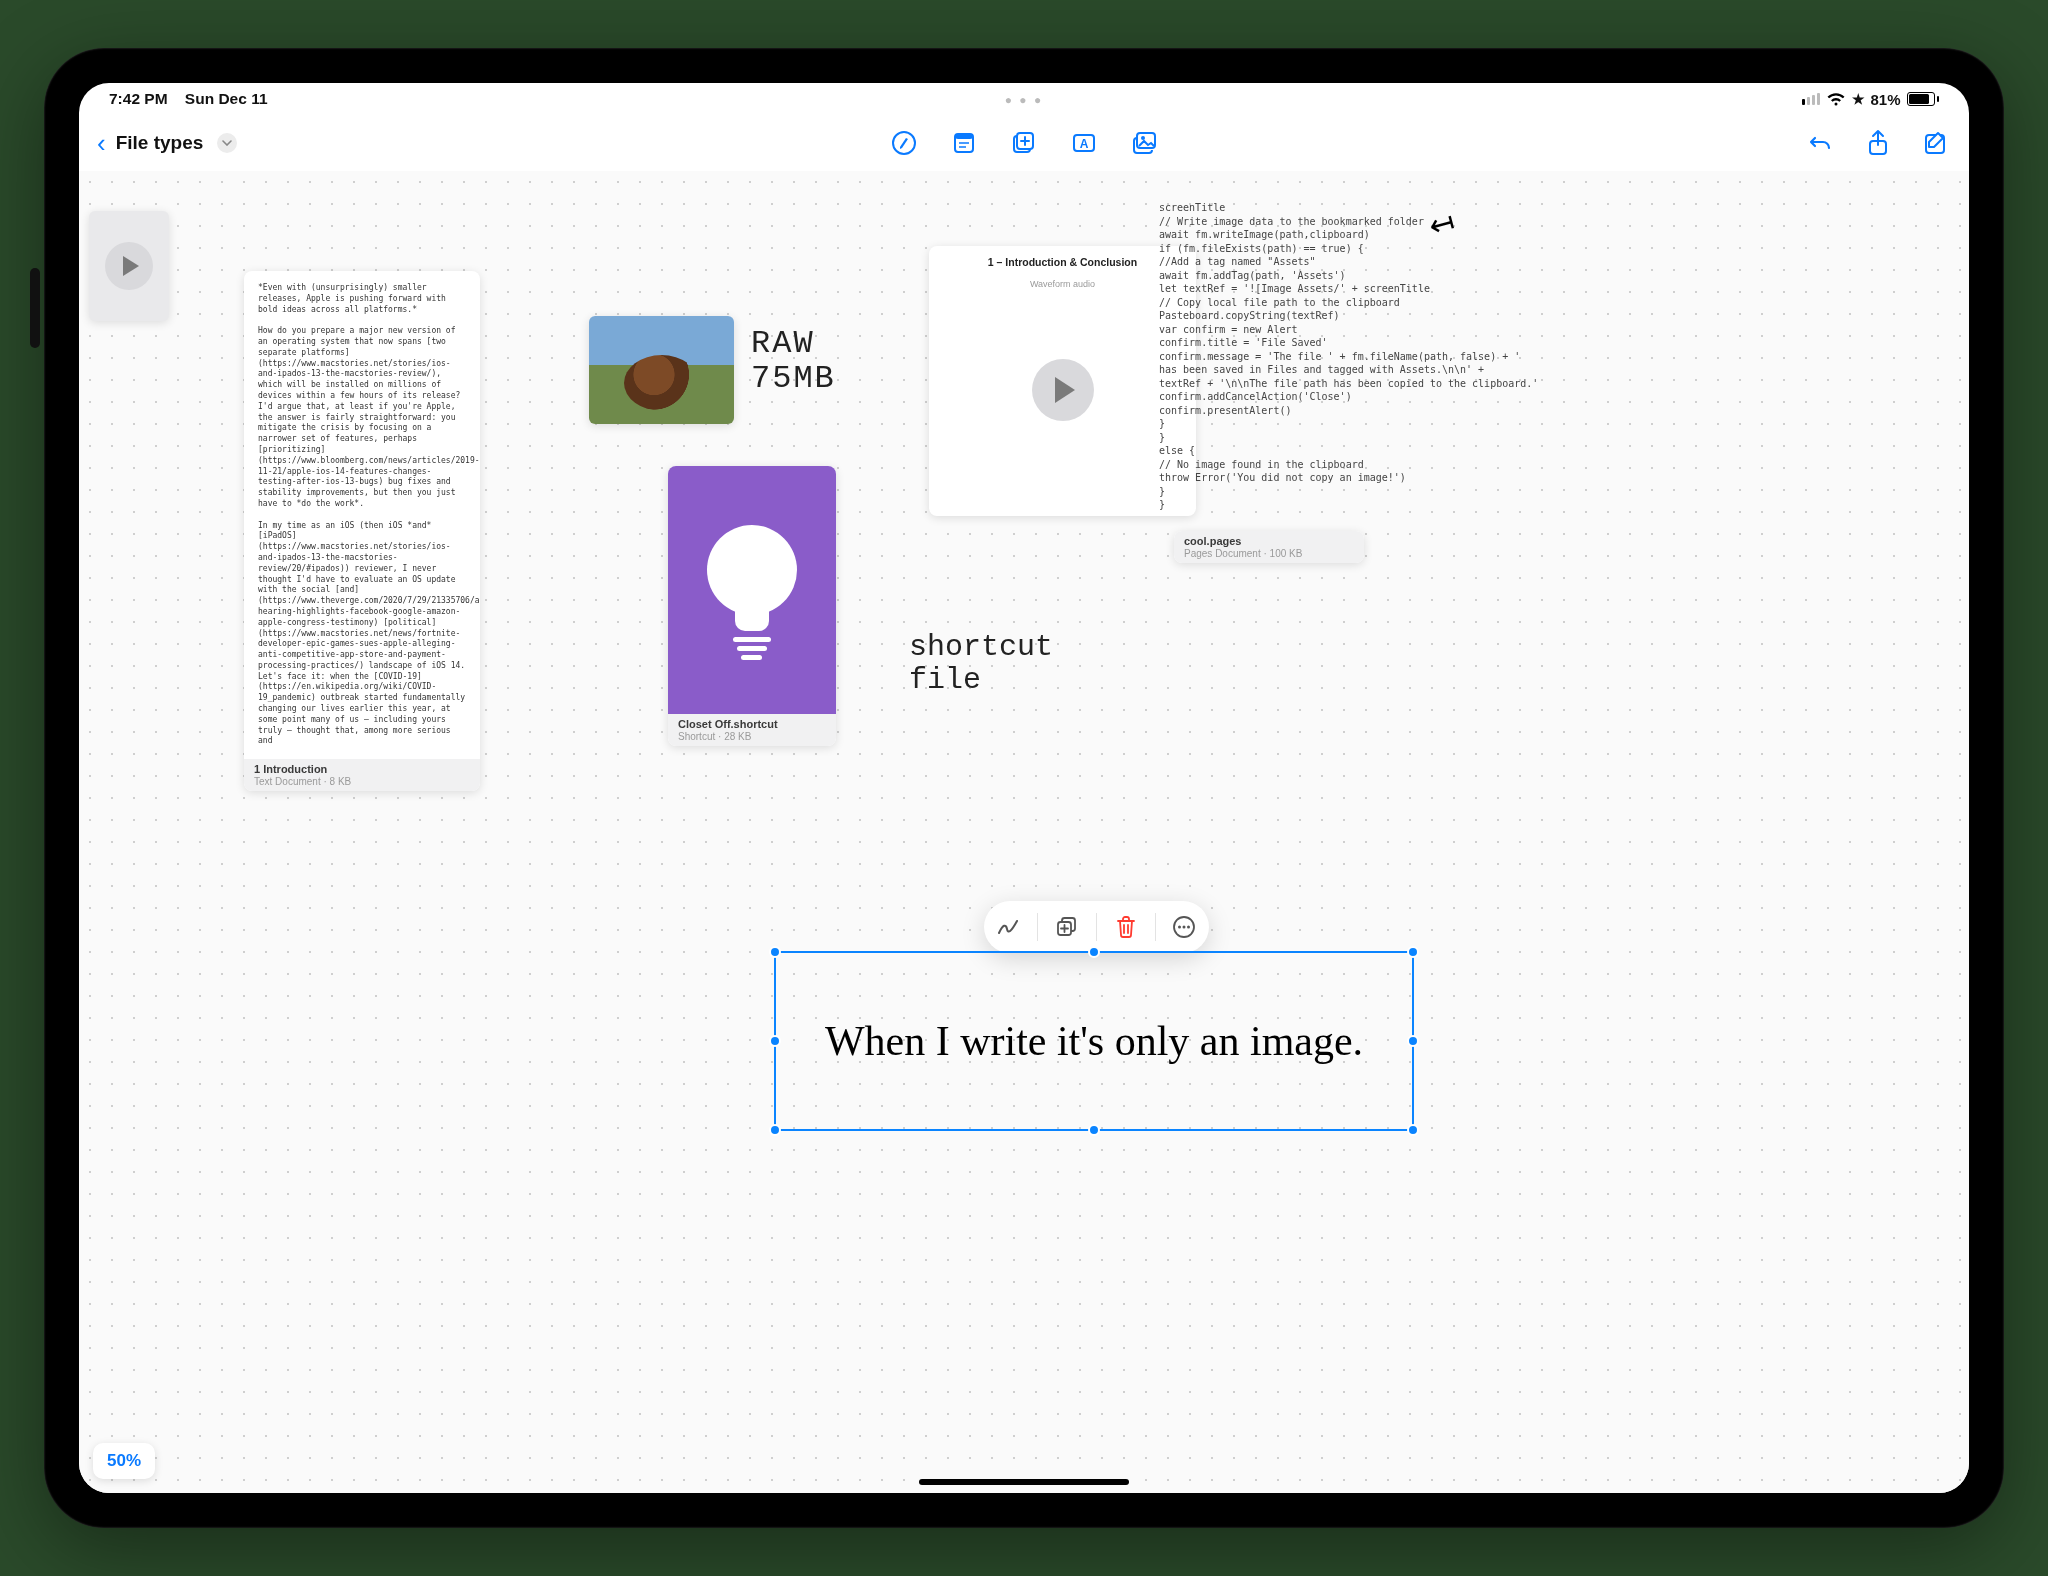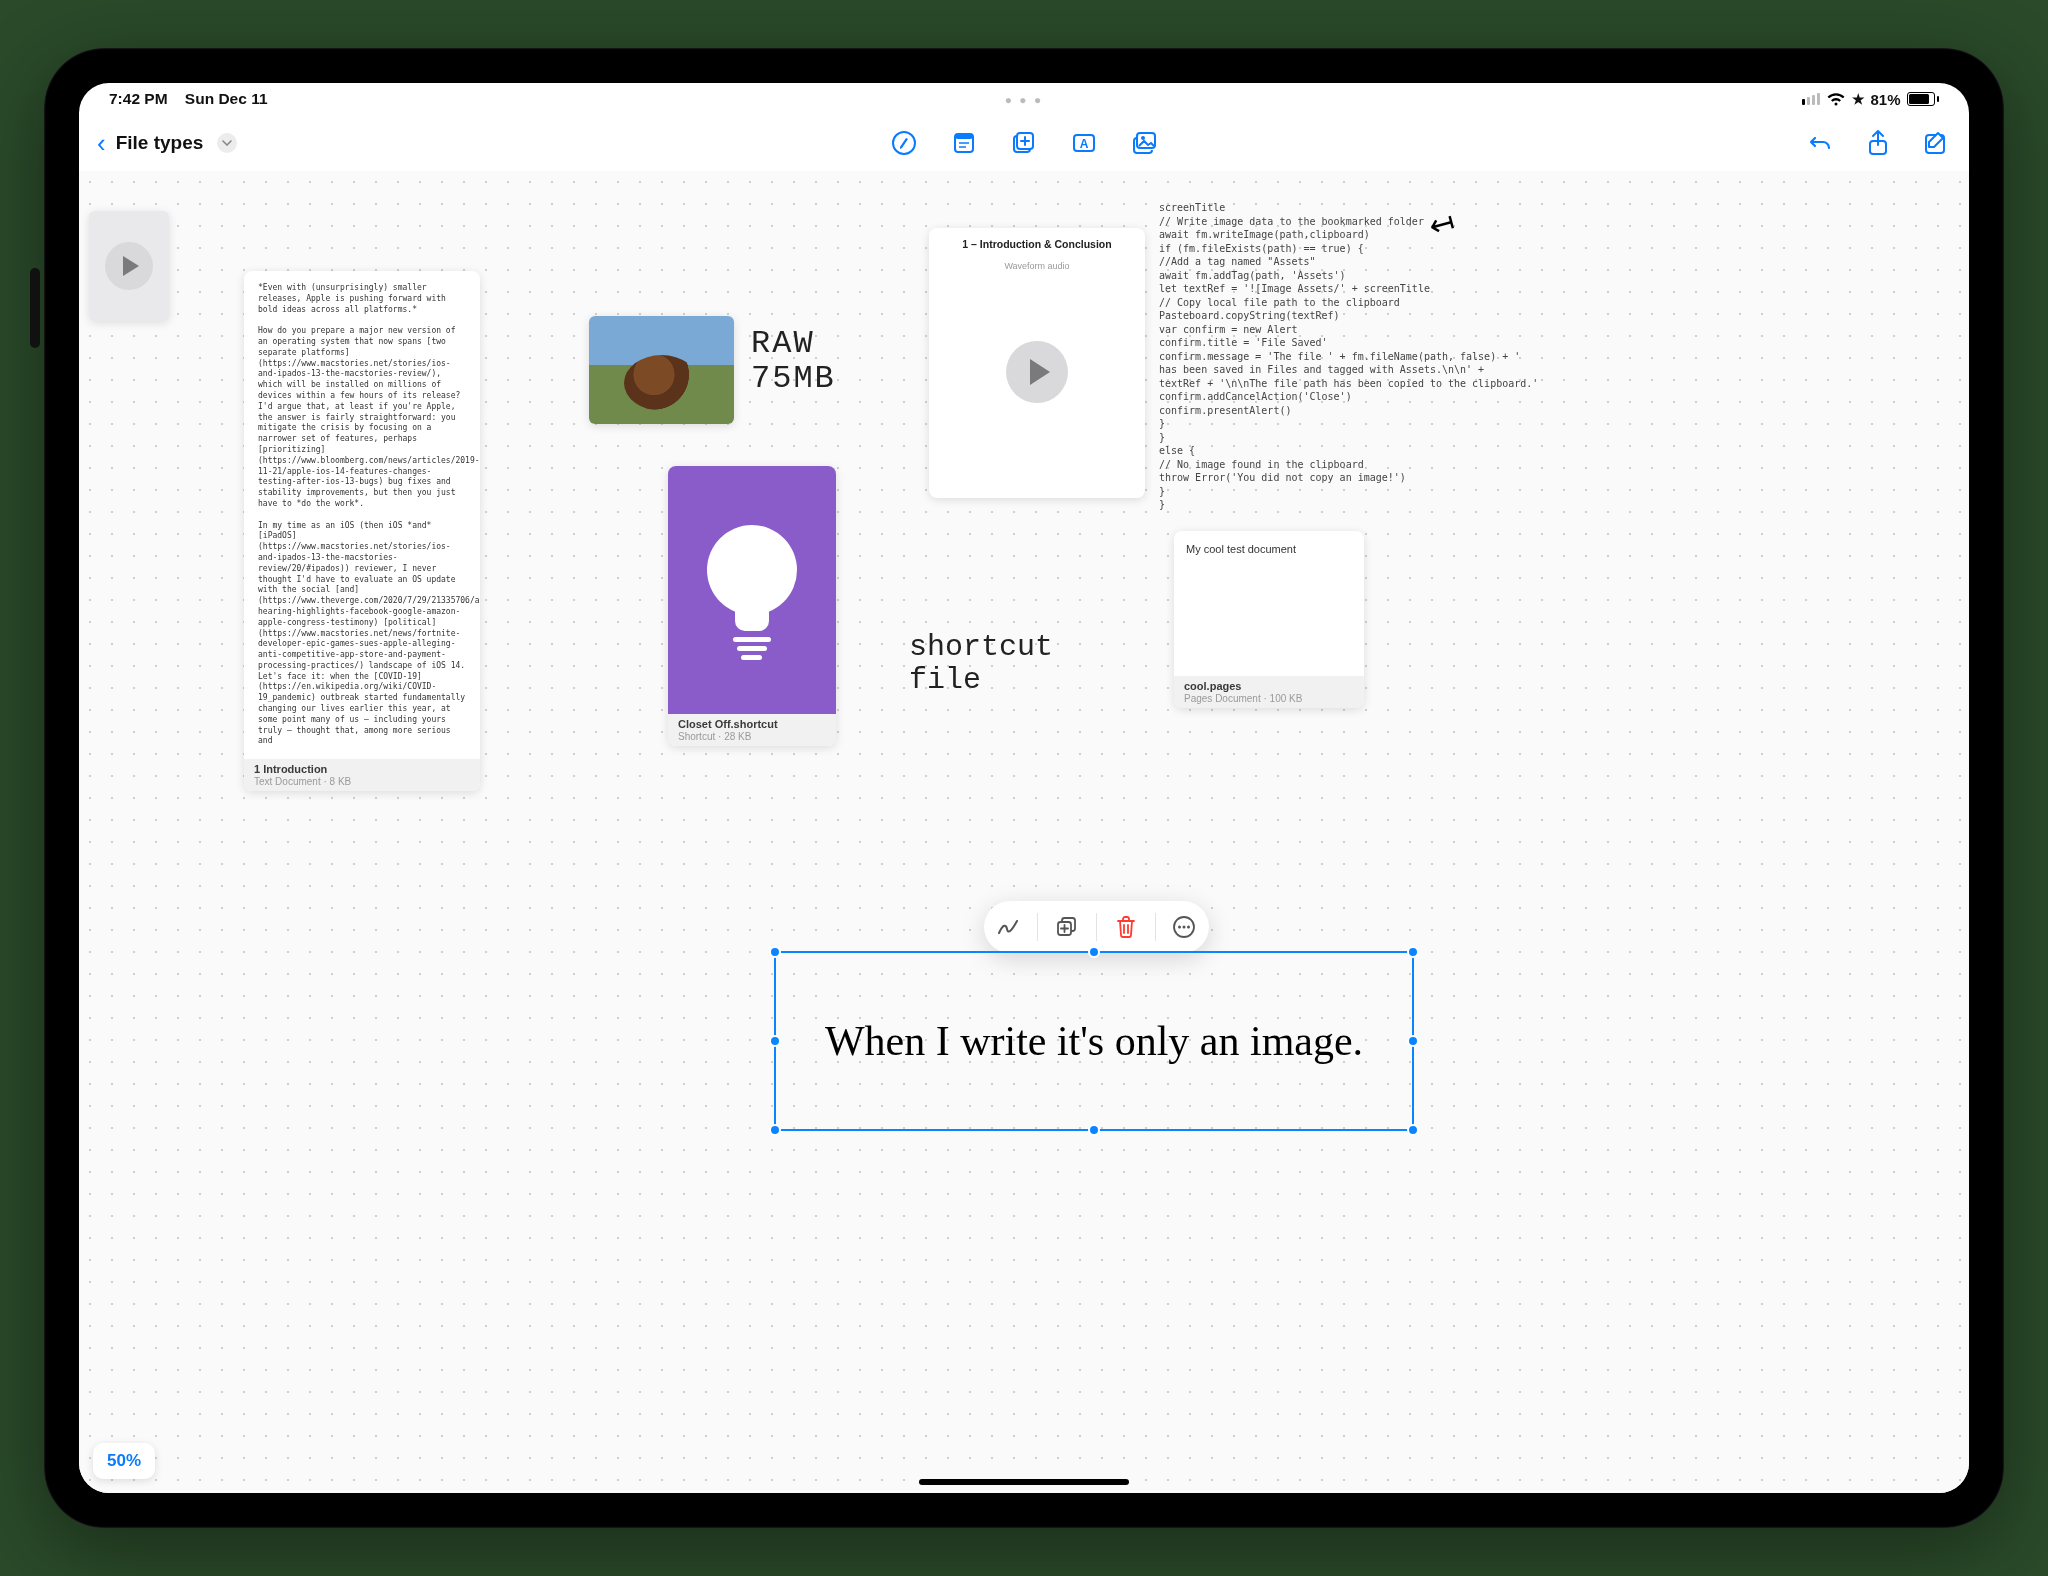--- a/index.html
+++ b/index.html
@@ -80,21 +80,21 @@
   
   .cow{left:510px;top:145px;width:145px;height:108px;border-radius:6px;}
   .cow .img{width:100%;height:100%;background:linear-gradient(#7aa9d6 0 45%, #6f8a4b 45% 100%);position:relative;}
   .cow .img::after{content:"";position:absolute;left:24%;top:36%;width:52%;height:52%;background:radial-gradient(circle at 40% 35%, #7d4a26 0 35%, #5a331a 36% 60%, transparent 61%);border-radius:50%;}
 
   .hand{position:absolute;font-family:Liberation Mono, monospace;color:#222;line-height:1.1;}
   .hand.raw{left:672px;top:155px;font-size:32px;letter-spacing:2px;white-space:pre;}
   .hand.shortcut{left:830px;top:460px;font-size:30px;white-space:pre;}
 
   
-  .audio{left:850px;top:57px;width:216px;height:270px;display:flex;flex-direction:column;align-items:center;}
+  .audio{left:850px;top:75px;width:267px;height:270px;display:flex;flex-direction:column;align-items:center;}
   .audio .ah{font-size:10.5px;font-weight:700;color:#222;margin-top:10px;}
   .audio .as{font-size:9px;color:#9a9a9a;margin-top:11px;}
   .audio .play{margin-top:70px;width:62px;height:62px;border-radius:50%;background:#d9d9dc;display:flex;align-items:center;justify-content:center;}
   .audio .play::after{content:"";width:0;height:0;border-left:20px solid #7a7a7a;border-top:13px solid transparent;border-bottom:13px solid transparent;margin-left:5px;}
 
   
   .peek{left:10px;top:40px;width:80px;height:110px;background:#e9e9eb;border-radius:6px;display:flex;align-items:center;justify-content:center;}
   .peek .play{width:48px;height:48px;border-radius:50%;background:#d9d9dc;display:flex;align-items:center;justify-content:center;}
   .peek .play::after{content:"";width:0;height:0;border-left:16px solid #7a7a7a;border-top:10px solid transparent;border-bottom:10px solid transparent;margin-left:4px;}
 
@@ -310,21 +310,20 @@
           <div class="card-footer">
             <div style="font-weight:700;">Closet Off.shortcut</div>
             <div class="sub">Shortcut · 28 KB</div>
           </div>
         </div>
 
         <div class="hand shortcut">shortcut
 file</div>
 
         <div class="card pages">
-          <div class="body">My cool test document</div>
           <div class="card-footer">
             <div style="font-weight:700;">cool.pages</div>
             <div class="sub">Pages Document · 100 KB</div>
           </div>
         </div>
 
         <div class="pill">
           <span class="pbtn">
             <svg width="24" height="22" viewBox="0 0 24 22">
                 <path d="M3 17c4-9 7-9 8-4s4 3 10-8" stroke="#555" stroke-width="2" fill="none" stroke-linecap="round"></path>

